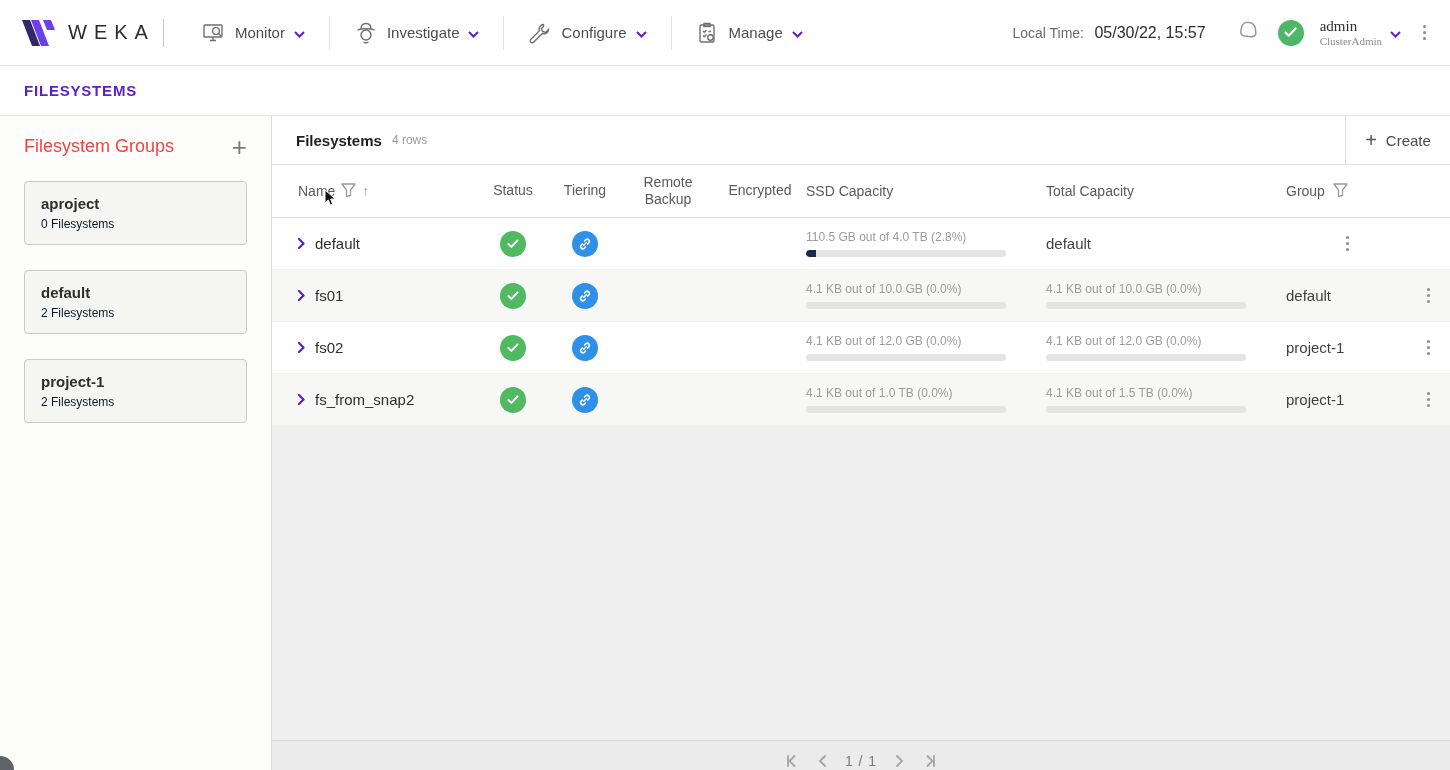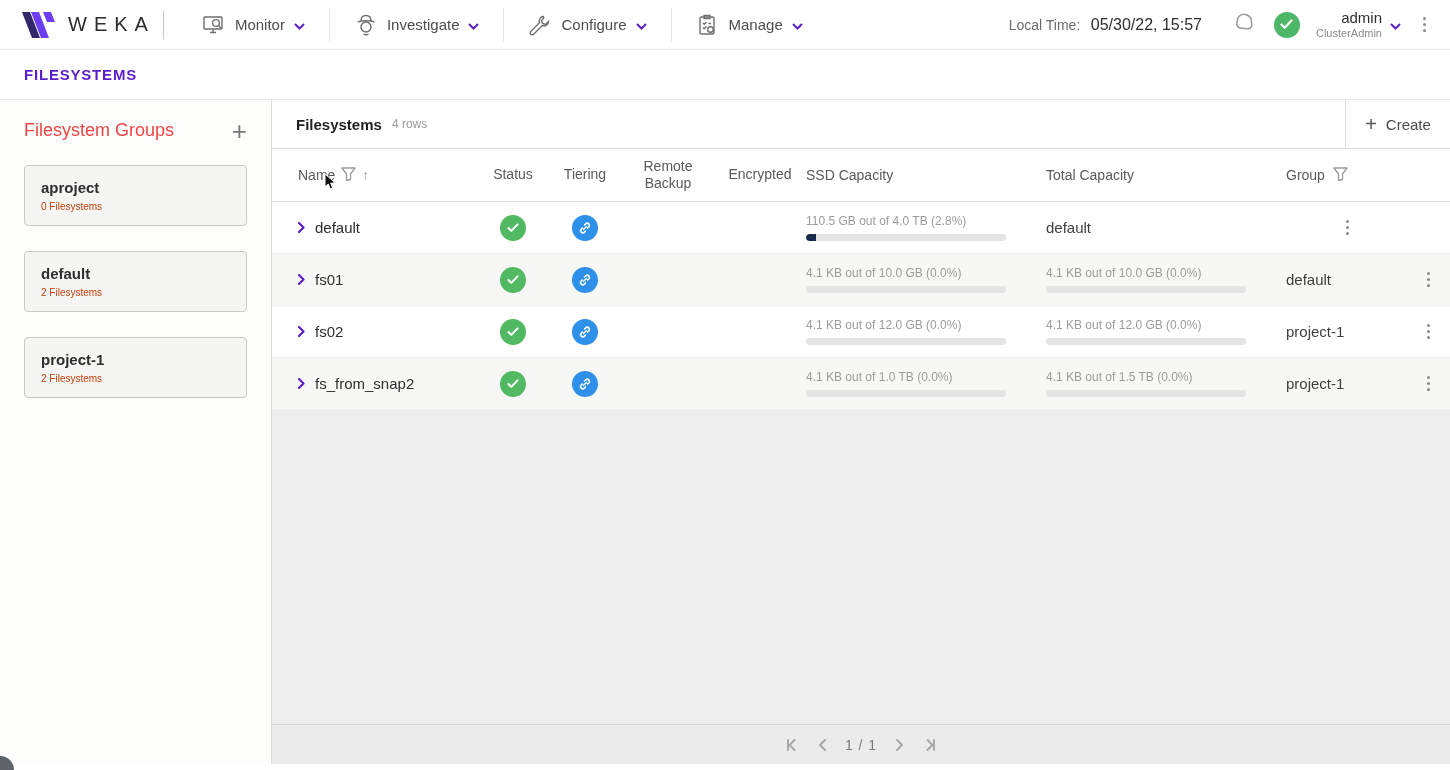--- a/index.html
+++ b/index.html
@@ -1,39 +1,39 @@
 <!DOCTYPE html>
 <html><head>
 <meta charset="utf-8">
 <style>
   * { margin:0; padding:0; box-sizing:border-box; }
   html,body { width:1450px; height:770px; overflow:hidden; background:#fff;
     font-family:"Liberation Sans","DejaVu Sans",sans-serif; }
 
   
-  .topbar { height:50px; background:#fff; border-bottom:1px solid #e4e4e4;
+  .topbar { height:66px; background:#fff; border-bottom:1px solid #e4e4e4;
     display:flex; align-items:center; padding:0 18px 0 22px; }
   .brand { display:flex; align-items:center; gap:12px; }
   .brand-word { font-size:20px; letter-spacing:7px; color:#2b2b2b; font-weight:500; }
   .brand-divider { width:1px; height:28px; background:#c9bfe8; margin:0 14px 0 8px; }
   .nav { display:flex; align-items:center; height:100%; }
   .nav-item { display:flex; align-items:center; gap:9px; padding:0 24px; height:34px;
     cursor:pointer; border-right:1px solid #e6e6e6; }
   .nav-item:last-child { border-right:none; }
   .nav-label { font-size:15px; color:#4d4d4d; }
   .nav-icon svg { display:block; }
   .chev { display:inline-block; }
   .topbar-right { margin-left:auto; display:flex; align-items:center; gap:16px; }
   .lt-label { font-size:14px; color:#6b6b6b;padding-left:40px; }
   .lt-value { font-size:16px; color:#2e2e2e; margin-left:6px; }
   .bell { margin-left:14px; cursor:pointer; }
   .health-badge { width:26px; height:26px; border-radius:50%; background:#4db667;
     display:flex; align-items:center; justify-content:center; cursor:pointer; }
   .user-block { display:flex; align-items:center; gap:8px; cursor:pointer; }
-  .user-names { text-align:right; line-height:1.1; }
+  .user-names { text-align:left; line-height:1.1;font-family:Liberation Serif, serif; }
   .user-name { font-size:15px; color:#2e2e2e; }
   .user-role { font-size:11px; color:#8b8b8b; }
   .kebab { color:#8a8a8a; font-size:17px; letter-spacing:0; line-height:0.55;
     cursor:pointer; padding:4px 6px; display:flex; flex-direction:column; gap:3px; align-items:center;}
   .kebab i { width:3px; height:3px; border-radius:50%; background:#8a8a8a; display:block; }
 
   
   .titlebar { height:50px; background:#fff; border-bottom:1px solid #e4e4e4;
     display:flex; align-items:center; padding:0 24px; }
   .page-title { color:#5c1ec9; font-weight:bold; font-size:15px; letter-spacing:0.8px; }
@@ -41,21 +41,21 @@
   
   .content { display:flex; height:664px; }
   .sidebar { width:272px; min-width:272px; background:#fdfdfc; border-right:1px solid #dcdcdc;
     padding:20px 24px; position:relative; }
   .sb-head { display:flex; align-items:center; justify-content:space-between; margin-bottom:24px; }
   .sb-title { font-size:18px; color:#ef4444; }
   .sb-plus { font-size:26px; color:#7a7a7a; font-weight:300; cursor:pointer; line-height:20px; }
   .group-card { background:#f5f5f4; border:1px solid #c9c9c9; border-radius:4px;
     padding:13px 16px; margin-bottom:25px; cursor:pointer; }
   .gc-name { font-size:15px; font-weight:bold; color:#2e2e2e; margin-bottom:5px; }
-  .gc-count { font-size:10px; color:#c2410c; }
+  .gc-count { font-size:12px; color:#0f172a; }
 
   .main { flex:1; background:#eeeeee; display:flex; flex-direction:column; }
 
   
   .toolbar { height:49px; background:#fff; border-bottom:1px solid #e0e0e0;
     display:flex; align-items:stretch; }
   .toolbar-left { display:flex; align-items:center; gap:10px; padding-left:24px; flex:1; }
   .tb-title { font-size:15px; font-weight:bold; color:#1f1f1f; }
   .tb-rows { font-size:12px; color:#9b9b9b; }
   .create-btn { width:105px; border-left:1px solid #e0e0e0; display:flex; align-items:center;

